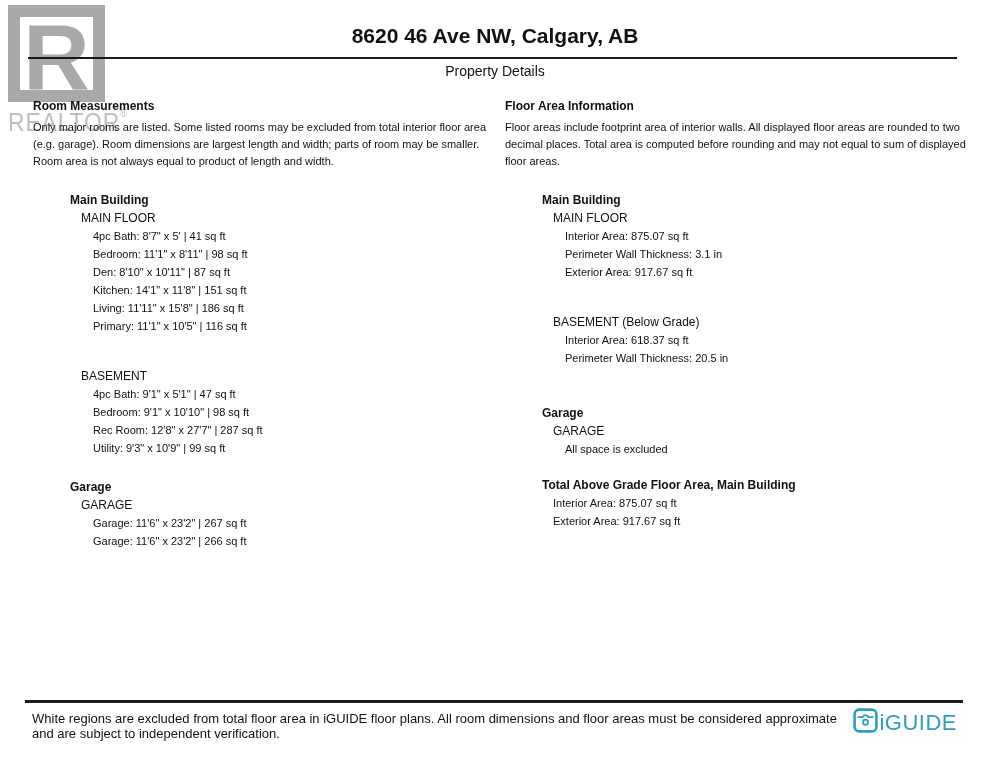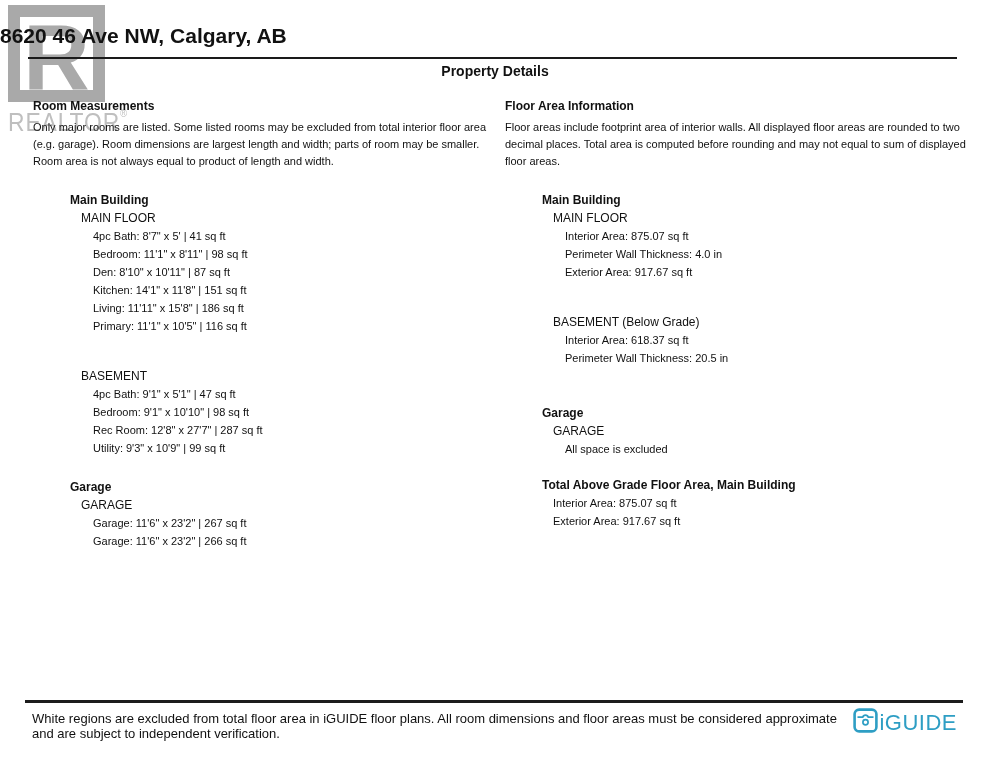--- a/index.html
+++ b/index.html
@@ -9,25 +9,25 @@
   }
   
   .watermark{position:absolute;left:8px;top:5px;width:130px;z-index:0;}
   .wm-box{width:97px;height:97px;border:12px solid #a9a9a9;background:#fff;
     box-sizing:border-box;display:flex;align-items:center;justify-content:center;overflow:hidden;}
   .wm-r{font-size:92px;font-weight:bold;color:#a9a9a9;line-height:1;transform:translateY(3px);}
   .wm-label{margin-top:5px;font-size:26px;color:#bfbfbf;letter-spacing:1px;white-space:nowrap;
     transform:scaleX(0.88);transform-origin:left;}
   .wm-label sup{font-size:11px;vertical-align:14px;}
   
-  .title{position:absolute;left:0;right:0;top:24px;font-size:21px;
+  .title{position:absolute;left:0;right:0;top:24px;text-align:center;font-size:21px;
     font-weight:bold;z-index:2;margin:0;}
   .title-rule{position:absolute;left:28px;top:57px;width:929px;height:2px;background:#1a1a1a;z-index:2;}
   .subtitle{position:absolute;left:0;right:0;top:63px;text-align:center;font-size:14px;
-    font-weight:bold;z-index:2;margin:0;}
+    font-weight:normal;z-index:2;margin:0;}
   
   .col{position:absolute;top:99px;font-size:11px;line-height:17px;z-index:1;}
   .col-left{left:33px;width:460px;}
   .col-right{left:505px;width:462px;}
   .section-heading{font-size:12px;font-weight:bold;line-height:14px;margin:0 0 6px 0;}
   .section-desc{margin:0;}
   .group-title{font-size:12px;font-weight:bold;line-height:18px;margin-left:37px;margin-top:21px;}
   .col-right .group-garage .group-title{margin-top:37px;}
   .floor + .floor{margin-top:32px;}
   .floor-name{font-size:12px;line-height:18px;margin-left:48px;}
@@ -94,21 +94,21 @@
 
   <section class="col col-right">
     <h3 class="section-heading">Floor Area Information</h3>
     <p class="section-desc">Floor areas include footprint area of interior walls. All displayed floor areas are rounded to two decimal places. Total area is computed before rounding and may not equal to sum of displayed floor areas.</p>
 
     <div class="group">
       <div class="group-title">Main Building</div>
       <div class="floor">
         <div class="floor-name">MAIN FLOOR</div>
         <div class="line">Interior Area: 875.07 sq ft</div>
-        <div class="line">Perimeter Wall Thickness: 4.0 in</div>
+        <div class="line">Perimeter Wall Thickness: 3.1 in</div>
         <div class="line">Exterior Area: 917.67 sq ft</div>
       </div>
       <div class="floor">
         <div class="floor-name">BASEMENT (Below Grade)</div>
         <div class="line">Interior Area: 618.37 sq ft</div>
         <div class="line">Perimeter Wall Thickness: 20.5 in</div>
       </div>
     </div>
 
     <div class="group group-garage">

